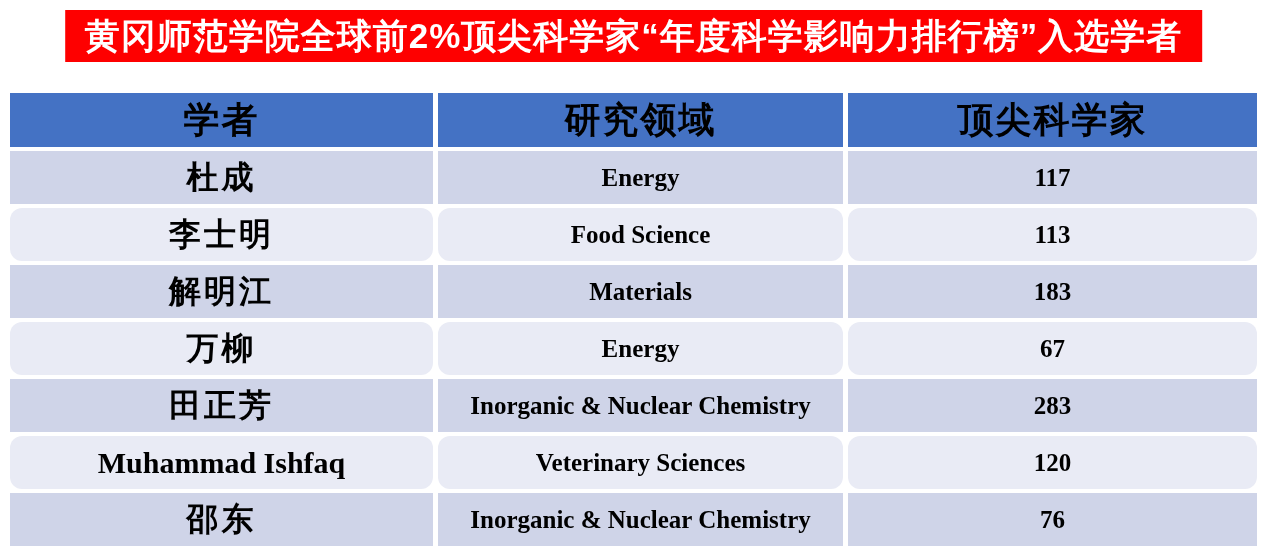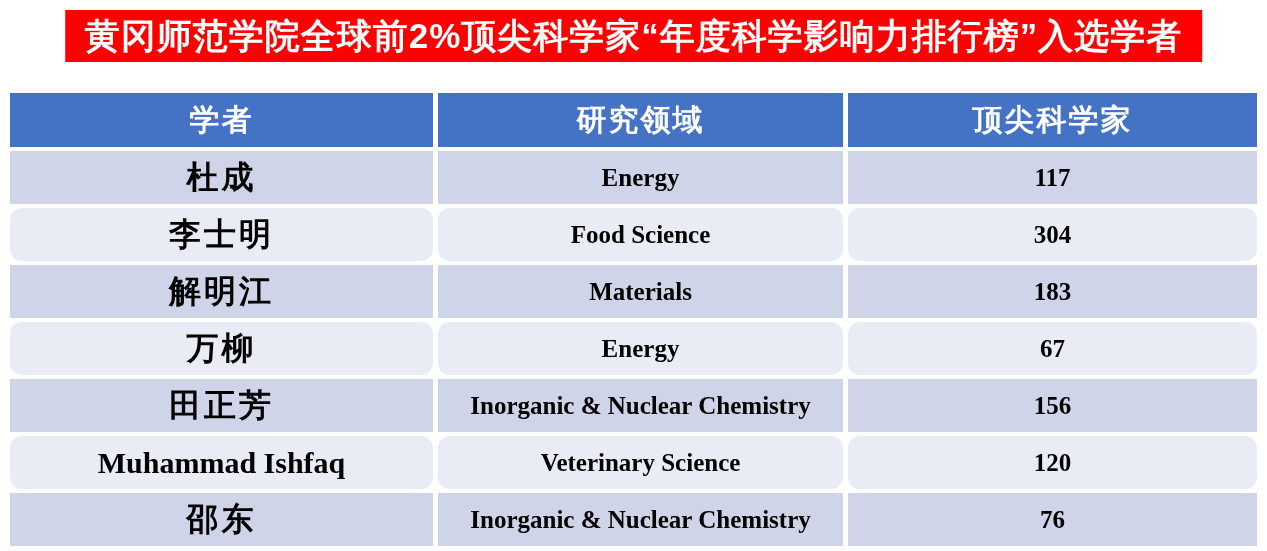--- a/index.html
+++ b/index.html
@@ -39,27 +39,27 @@
     left: 10px;
     width: 1247px;
     display: grid;
     grid-template-columns: 423px 405px 409px;
     column-gap: 5px;
     row-gap: 4px;
   }
   .tr { display: contents; }
   .th {
     background: #4472c4;
-    color: #ffffff;
+    color: #000000;
     height: 54px;
     display: flex;
     align-items: center;
     justify-content: center;
     font-weight: bold;
-    font-size: 30px;
+    font-size: 36px;
     letter-spacing: 2px;
   }
   .td {
     height: 53px;
     display: flex;
     align-items: center;
     justify-content: center;
     color: #000000;
   }
   .dark  { background: #cfd4e8; }
@@ -100,44 +100,44 @@
 
     <div class="tr">
       <div class="td dark cn">杜成</div>
       <div class="td dark field">Energy</div>
       <div class="td dark count">117</div>
     </div>
 
     <div class="tr">
       <div class="td light cn">李士明</div>
       <div class="td light field">Food Science</div>
-      <div class="td light count">304</div>
+      <div class="td light count">113</div>
     </div>
 
     <div class="tr">
       <div class="td dark cn">解明江</div>
       <div class="td dark field">Materials</div>
       <div class="td dark count">183</div>
     </div>
 
     <div class="tr">
       <div class="td light cn">万柳</div>
       <div class="td light field">Energy</div>
       <div class="td light count">67</div>
     </div>
 
     <div class="tr">
       <div class="td dark cn">田正芳</div>
       <div class="td dark field">Inorganic &amp; Nuclear Chemistry</div>
-      <div class="td dark count">156</div>
+      <div class="td dark count">283</div>
     </div>
 
     <div class="tr">
       <div class="td light en">Muhammad Ishfaq</div>
-      <div class="td light field">Veterinary Science</div>
+      <div class="td light field">Veterinary Sciences</div>
       <div class="td light count">120</div>
     </div>
 
     <div class="tr">
       <div class="td dark cn">邵东</div>
       <div class="td dark field">Inorganic &amp; Nuclear Chemistry</div>
       <div class="td dark count">76</div>
     </div>
 
   </div>

